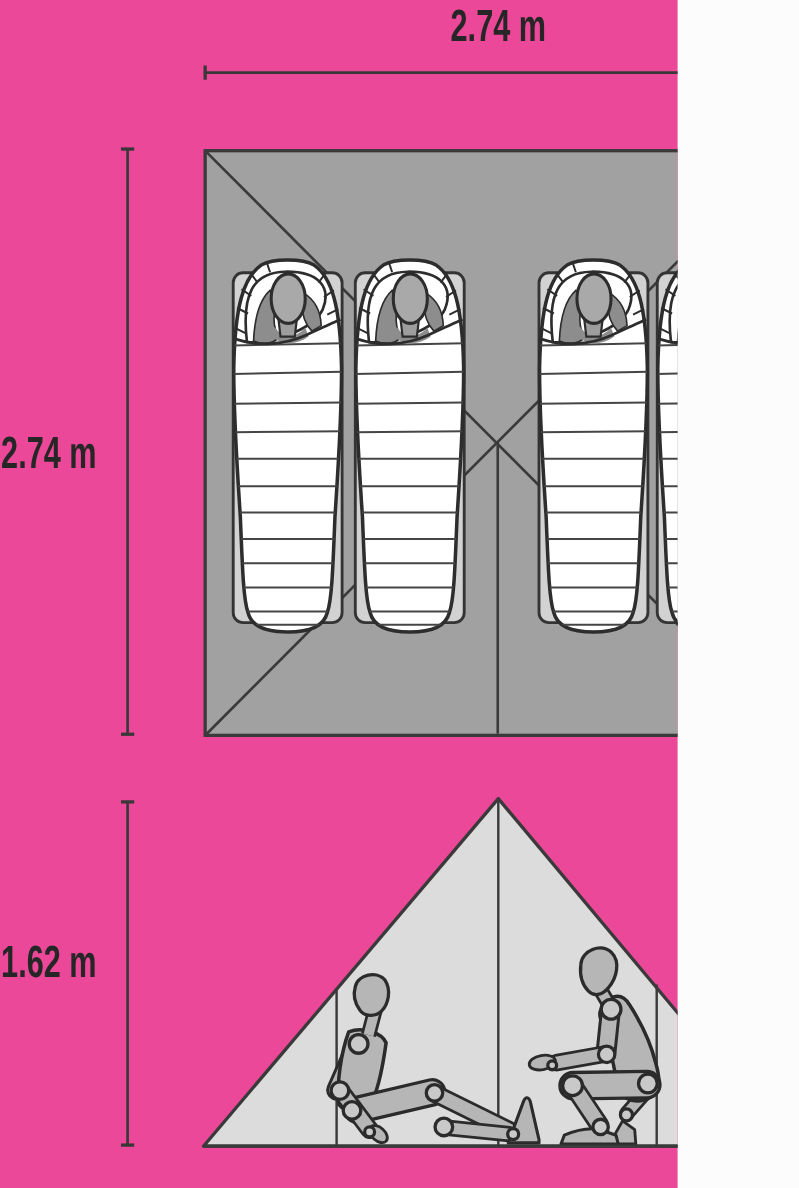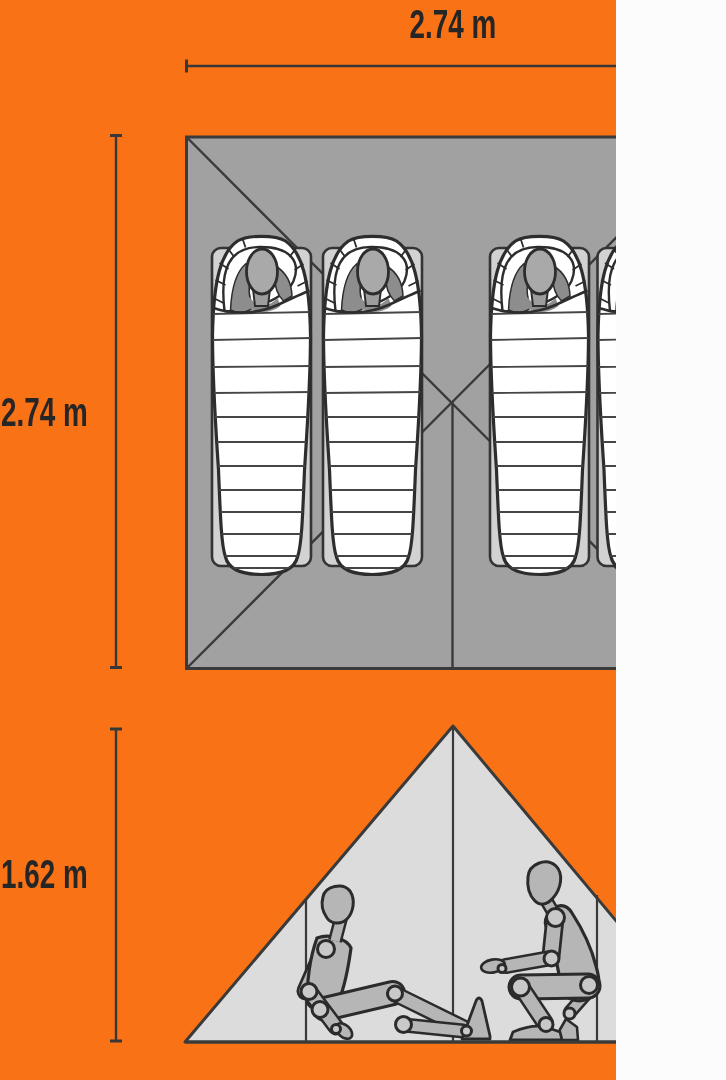--- a/index.html
+++ b/index.html
@@ -1,16 +1,16 @@
 <!DOCTYPE html>
 <html><head>
 <meta charset="utf-8">
 <style>
   html,body{margin:0;padding:0;background:#fcfcfc;}
-  .wrap{position:relative;width:616px;height:1080px;overflow:hidden;background:#f97316;}
+  .wrap{position:relative;width:616px;height:1080px;overflow:hidden;background:#ec4899;}
   svg{display:block;}
 </style>
 </head>
 <body>
 <div class="wrap">
 <svg width="726" height="1080" viewBox="0 0 726 1080" xmlns="http://www.w3.org/2000/svg">
 <defs>
   <g id="bag">
 
     <rect x="-49.5" y="248" width="99" height="318" rx="9" fill="#d2d2d2" stroke="#343434" stroke-width="2.6"></rect>

